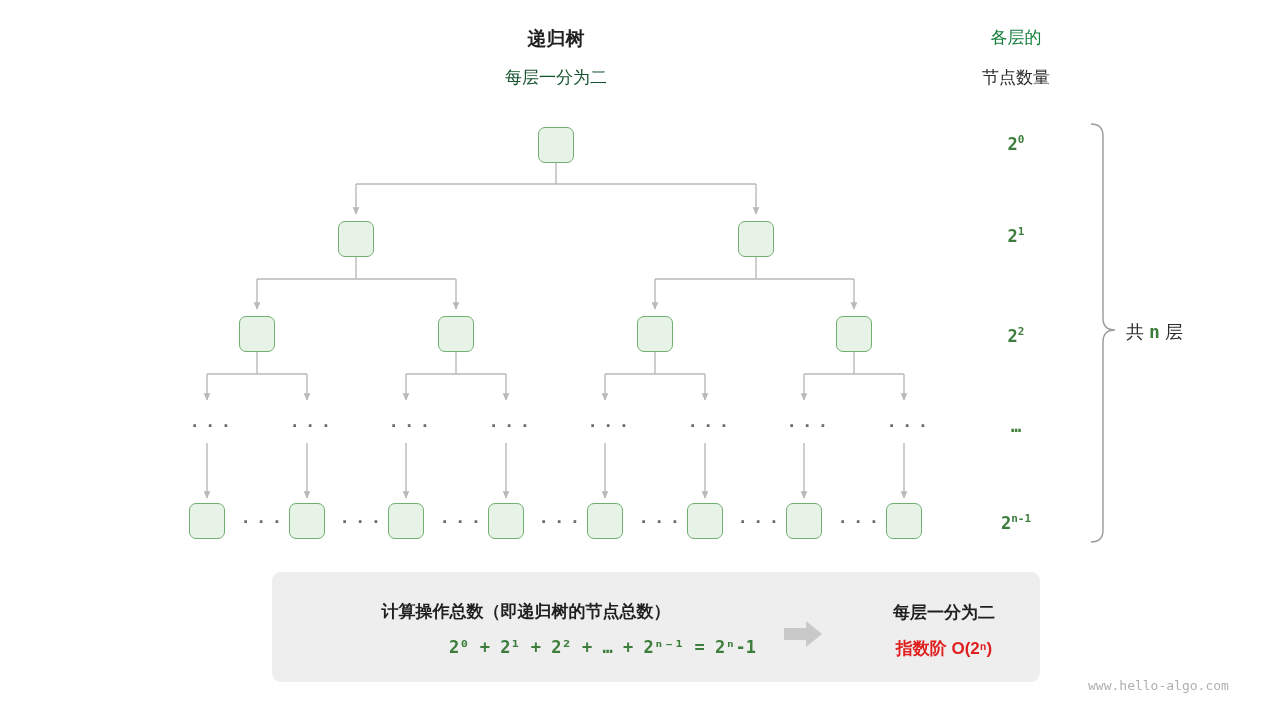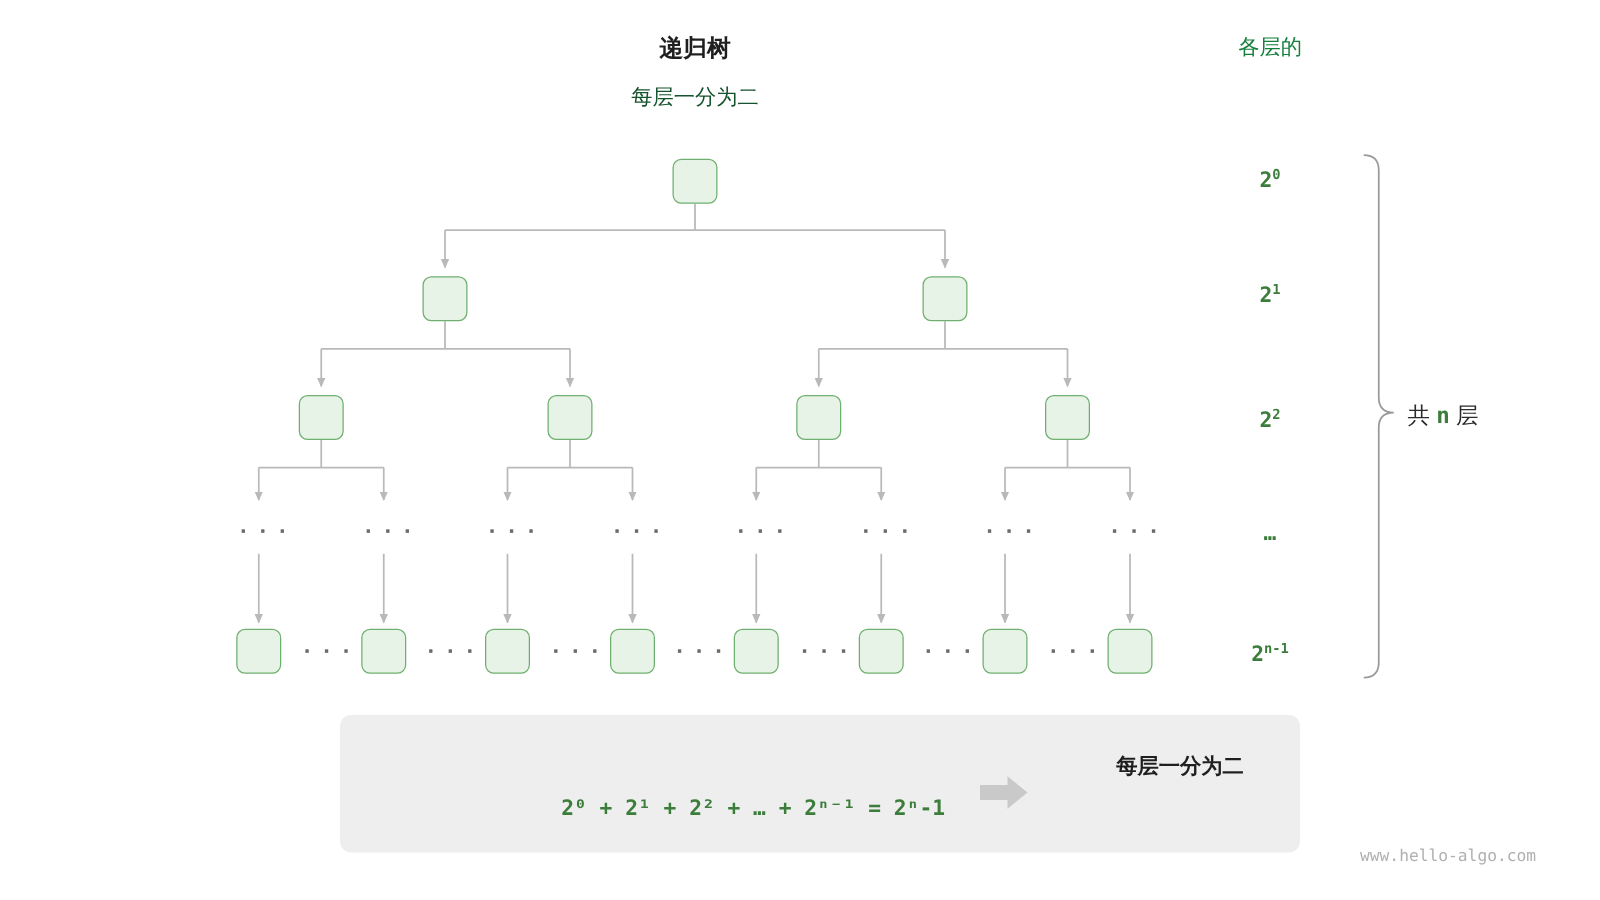--- a/index.html
+++ b/index.html
@@ -169,20 +169,21 @@
 </style>
 </head>
 <body>
 
 <div class="canvas">
 
   <div class="title-main">递归树</div>
   <div class="title-sub">每层一分为二</div>
 
   <div class="right-title-1">各层的</div>
+  <div class="right-title-2">节点数量</div>
 
   <svg class="lines" viewBox="0 0 1280 720">
     <defs>
       <marker id="arrow" viewBox="0 0 10 10" refX="8" refY="5" markerWidth="6" markerHeight="6" orient="auto-start-reverse">
         <path d="M 0 1 L 9 5 L 0 9 z" fill="#b9b9b9"></path>
       </marker>
     </defs>
     <g stroke="#b9b9b9" stroke-width="1.4" fill="none">
 
       <path d="M 540 163 L 540 184"></path>
@@ -285,22 +286,24 @@
     <span>2</span><sup>n-1</sup>
   </div>
 
   <div class="layers-label">
     <span>共</span>
     <span class="nvar">n</span>
     <span>层</span>
   </div>
 
   <div class="footer-box"></div>
+  <div class="foot-left-title">计算操作总数（即递归树的节点总数）</div>
   <div class="foot-formula">2⁰ + 2¹ + 2² + … + 2ⁿ⁻¹ = 2ⁿ-1</div>
 
   <svg class="lines" viewBox="0 0 1280 720">
     <path d="M 768 628 L 790 628 L 790 621 L 806 634 L 790 647 L 790 640 L 768 640 Z" fill="#c9c9c9"></path>
   </svg>
 
   <div class="foot-right-title">每层一分为二</div>
+  <div class="foot-right-value">指数阶 O(2ⁿ)</div>
 
   <div class="watermark">www.hello-algo.com</div>
 </div>
 
 </body></html>

